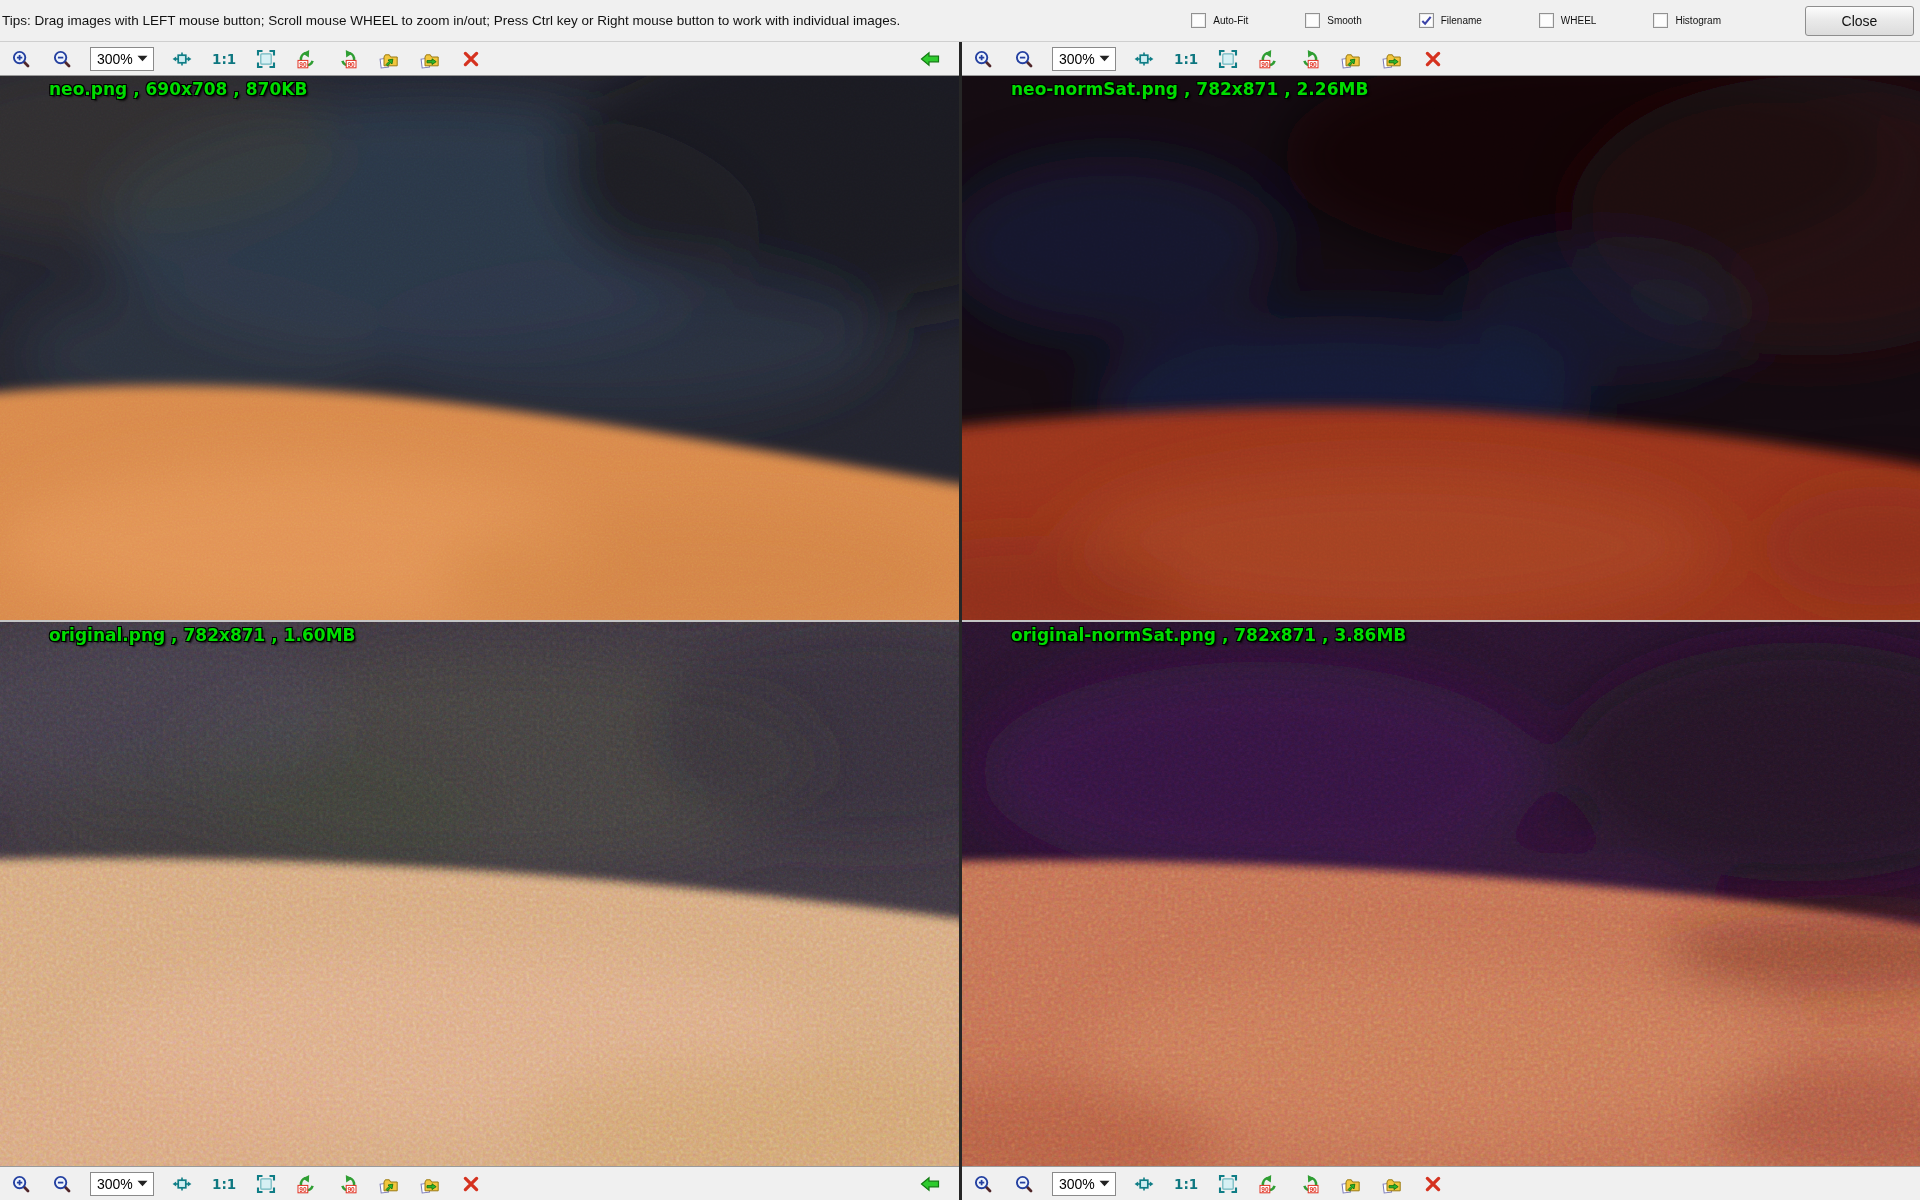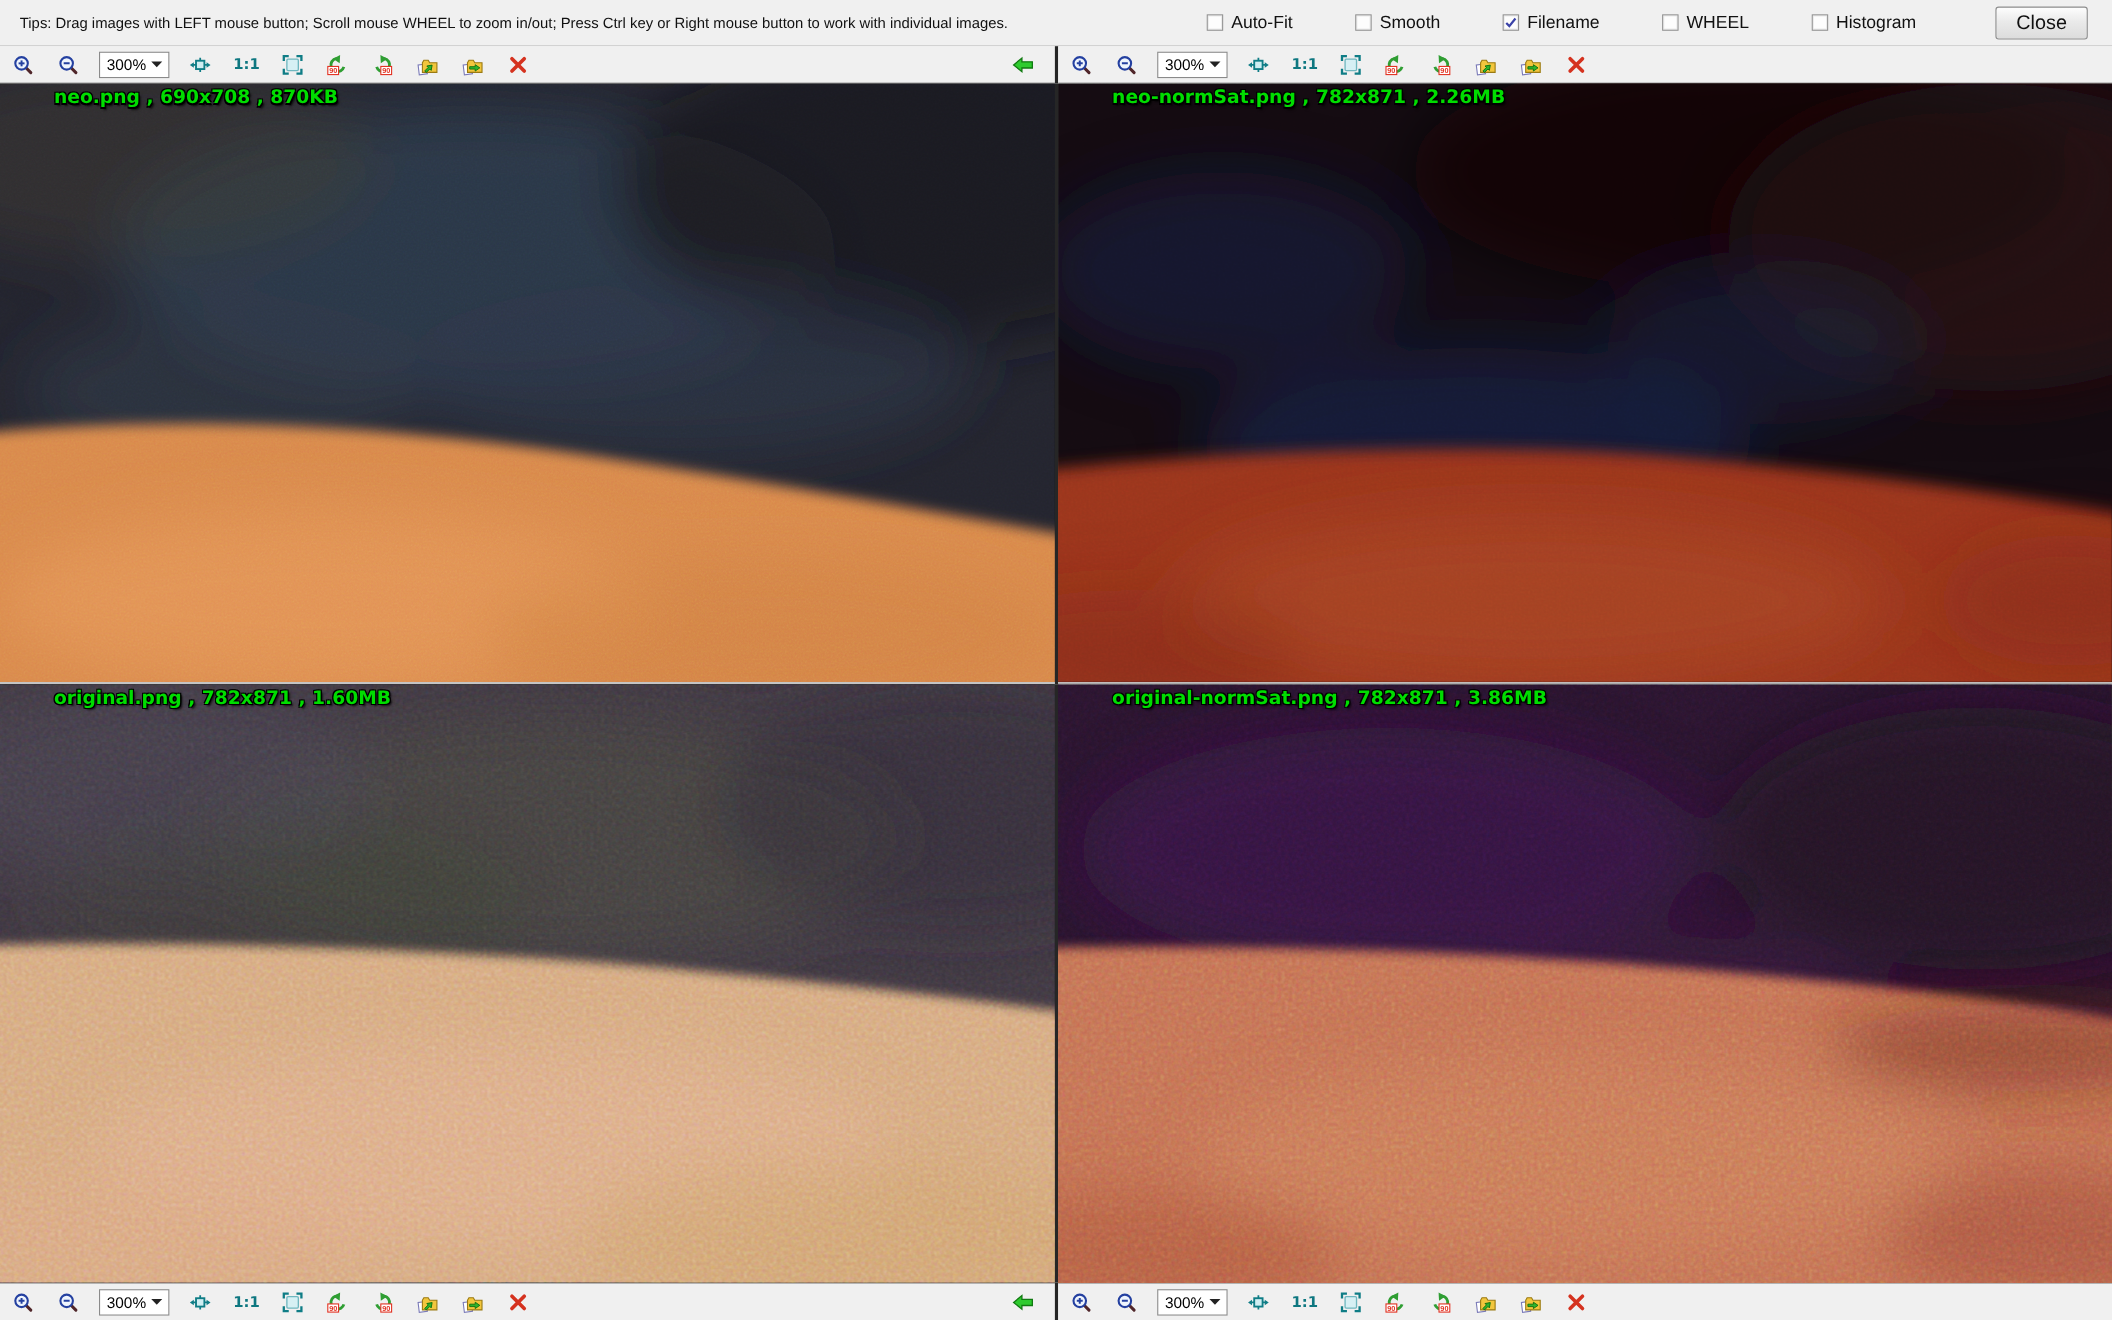--- a/index.html
+++ b/index.html
@@ -1,31 +1,31 @@
 <!DOCTYPE html>
 <html><head>
 <meta charset="utf-8">
 <style>
   * { margin:0; padding:0; box-sizing:border-box; }
   html,body { width:1920px; height:1200px; overflow:hidden; background:#f0f0f0;
               font-family:"Liberation Sans", sans-serif; }
 
   
-  .topbar { height:42px; display:flex; align-items:center; padding:0 18px;
-            background:#f0f0f0; border-bottom:1px solid #cfcfcf; }
+  .topbar { height:42px; display:flex; align-items:center; padding:0 2px;
+            background:#f0f0f0; border-bottom:1px solid #cfcfcf;gap:12px; }
   .tips { font-size:13.5px; color:#111; white-space:nowrap; }
   .chk-group { margin-left:auto; display:flex; align-items:center; gap:57px; margin-right:72px; }
   .cb { display:flex; align-items:center; gap:7px; cursor:default; }
   .cb-box { width:15px; height:15px; background:#fdfdfd; border:1px solid #919191;
             box-shadow:inset 0 0 0 1px #ececec; display:flex; align-items:center; justify-content:center; }
   .cb-box svg { width:13px; height:13px; }
   .cb .check-svg { visibility:hidden; }
   .cb.checked .check-svg { visibility:visible; }
-  .cb-label { font-size:16px; color:#111; }
-  .close-btn { width:84px; height:30px; font-size:18px; color:#111;
+  .cb-label { font-size:10px; color:#111; }
+  .close-btn { width:109px; height:30px; font-size:14px; color:#111;
                background:linear-gradient(#fdfdfd,#eaeaea 45%,#dcdcdc);
                border:1px solid #8e8e8e; border-radius:3px; margin-right:4px;
                font-family:"Liberation Sans", sans-serif; }
 
   
   .grid { display:grid; grid-template-columns:959px 3px 958px;
           grid-template-rows:34px 544px 2px 544px 34px; width:1920px; height:1158px; }
   .vdiv { background:#262626; }
   .hdiv { background:#c4c4c4; }
   .hdiv.mid { background:#262626; }

